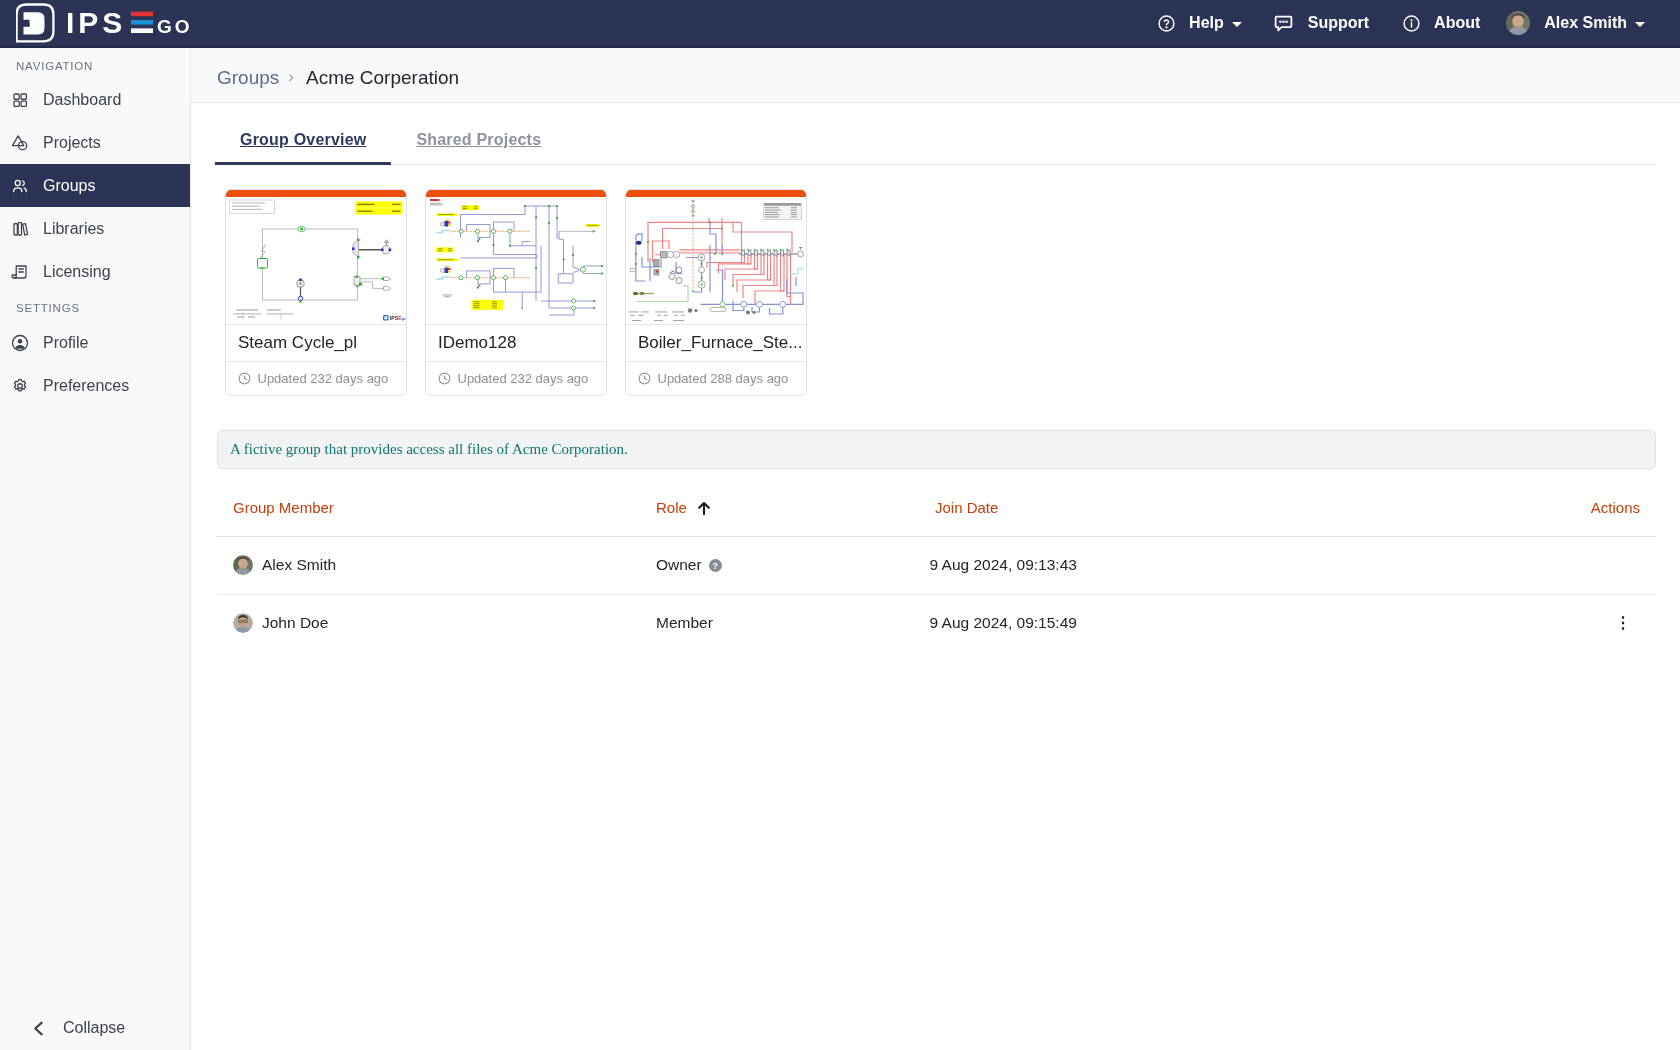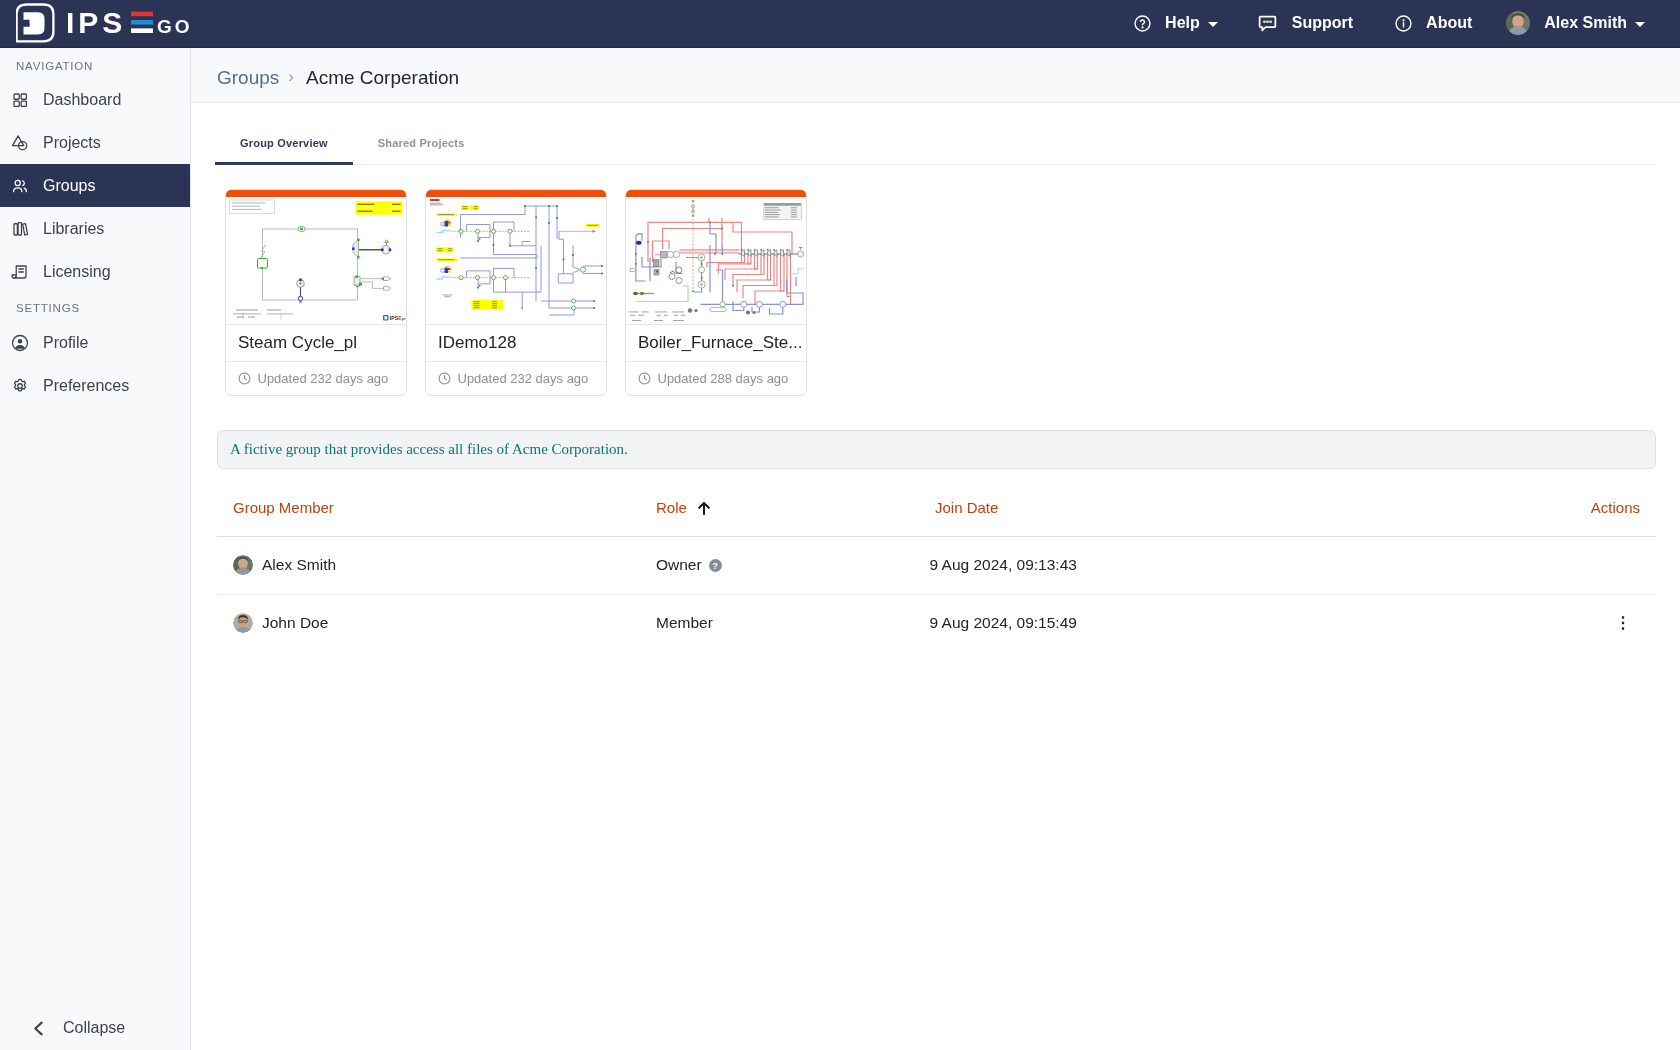--- a/index.html
+++ b/index.html
@@ -1,20 +1,20 @@
 <!DOCTYPE html>
 <html><head>
 <meta charset="utf-8">
 <title>IPSEgo</title>
 <style>
 * { margin:0; padding:0; box-sizing:border-box; }
 html,body { width:1680px; height:1050px; font-family:"Liberation Sans", sans-serif; background:#fff; overflow:hidden; }
 .nav { position:fixed; top:0; left:0; width:1680px; height:48px; background:#2c3456; display:flex; align-items:center; justify-content:space-between; z-index:10; border-bottom:2px solid #222a47;}
 .nav-left { display:flex; align-items:center; padding-left:16px; }
-.nav-right { display:flex; align-items:center; gap:8px; padding-right:35px; }
+.nav-right { display:flex; align-items:center; gap:0; padding-right:35px; }
 .nav-item { display:flex; align-items:center; color:#fff; font-size:16px; font-weight:700; margin-left:33px; }
 .nav-item svg { margin-right:14px; }
 .caret { width:0;height:0;border-left:5px solid transparent;border-right:5px solid transparent;border-top:5.5px solid #fff; margin-left:8px; margin-top:2px;}
 .avatar24 { width:24px; height:24px; border-radius:50%; margin-right:9px; }
 .sidebar { position:fixed; top:48px; left:0; width:191px; height:1002px; background:#f8f9fa; border-right:1px solid #e2e5e9; z-index:5;}
 .sec-label { padding:12px 16px 6px 16px; font-size:11.5px; font-weight:400; color:#6a737b; letter-spacing:0.8px; }
 .sec-label.second { padding-top:9px; padding-bottom:7px; }
 .nav-link { height:43px; display:flex; align-items:center; padding-left:11px; color:#3d434b; font-size:16px; }
 .nav-link svg { margin-right:14px; flex:0 0 auto;}
 .nav-link.active { background:#2c3456; color:#fff; }
@@ -23,21 +23,21 @@
 .main { position:absolute; left:191px; top:48px; width:1489px; }
 .crumbbar { height:55px; background:#f8f9fa; border-bottom:1px solid #e7eaee; display:flex; align-items:center; justify-content:space-between; padding:0 24px 0 26px; }
 .crumbs { font-size:19px; color:#23282e; display:flex; align-items:center; padding-top:5px; }
 .crumbs a { color:#5b6b8c; text-decoration:none; }
 .crumb-sep { color:#9aa1a9; margin:0 12px 0 9px; font-size:17px; position:relative; top:-1px; }
 .btns { display:flex; gap:8px; margin-top:2px; }
 .btn { height:32px; border:none; border-radius:4px; color:#fff; font-family:"Liberation Sans",sans-serif; font-size:15.5px; font-weight:400; display:flex; align-items:center; justify-content:center; }
 .btn-navy { background:#2c3456; }
 .btn-red { background:#d9474c; }
 .tabs { display:flex; margin:0 24px; border-bottom:1px solid #e9ecef; height:62px; align-items:flex-end; }
-.tab { padding:0 25px 16px 25px; font-size:11px; font-weight:700; color:#8d939b; letter-spacing:0.2px; margin-bottom:-1px; }
+.tab { padding:0 25px 16px 25px; font-size:16px; font-weight:700; color:#8d939b; letter-spacing:0.2px; margin-bottom:-1px;text-decoration:underline; }
 .tab.active { color:#2e3a5e; border-bottom:3px solid #2e3a5e; padding-bottom:13px; }
 .cards { display:flex; gap:18px; margin:24px 24px 0 34px; }
 .card { width:182px; height:207px; border:1px solid #dee2e6; border-radius:6px; overflow:hidden; background:#fff; }
 .card-top { height:7px; background:#f04e0d; }
 .card-thumb { height:128px; border-bottom:1px solid #e4e7ea; position:relative; }
 .card-title { height:37px; border-bottom:1px solid #e4e7ea; display:flex; align-items:center; padding-left:12px; font-size:17px; color:#212529; white-space:nowrap; }
 .card-foot { height:33px; display:flex; align-items:center; padding-left:11.5px; color:#8a9096; font-size:13px; }
 .card-foot svg { margin-right:7px; }
 .desc-box { margin:34px 24px 0 26px; height:39px; background:#f1f3f5; border:1px solid #dde0e4; border-radius:6px; display:flex; align-items:center; padding-left:12px; font-size:15px; color:#0f766e;font-family:Liberation Serif, serif; }
 .tbl { margin:11px 24px 0 26px; width:1439px; border-collapse:collapse; table-layout:fixed; }

